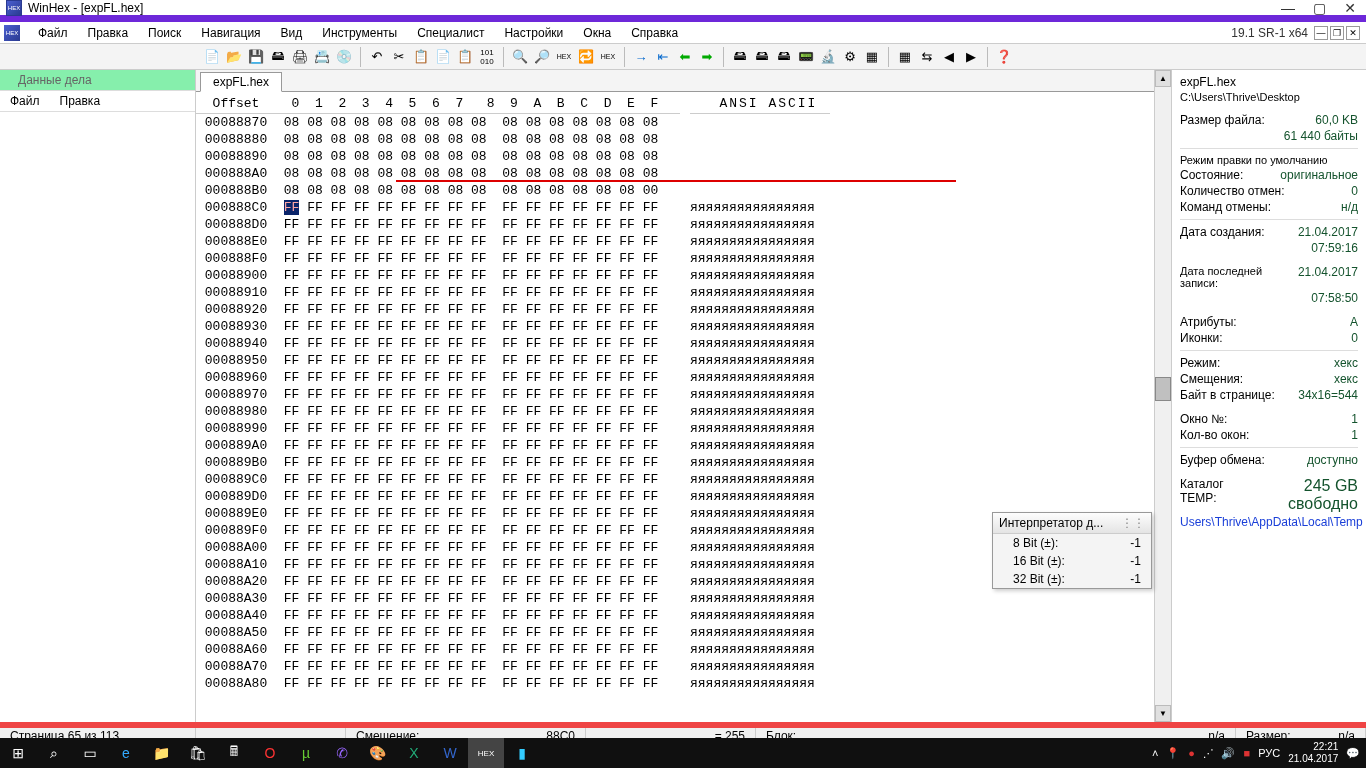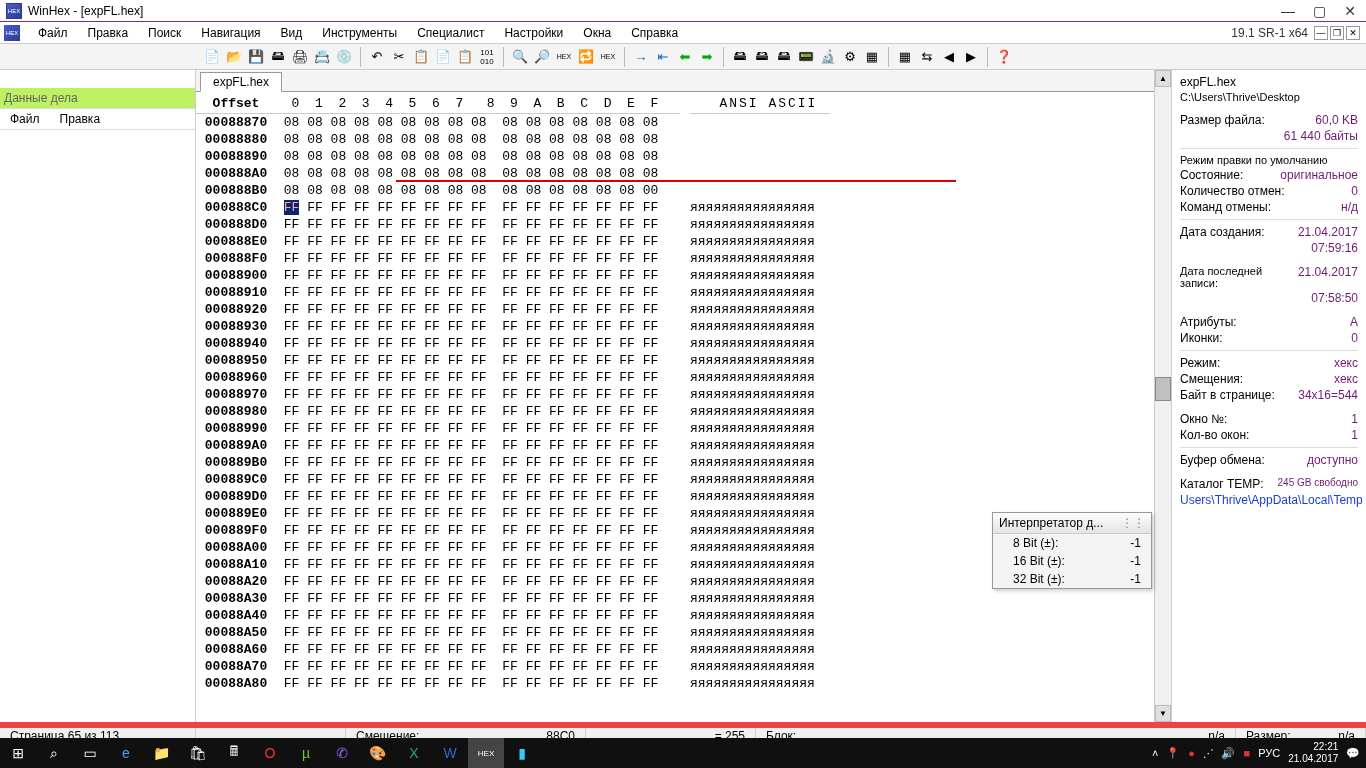--- a/index.html
+++ b/index.html
@@ -1,56 +1,56 @@
 <!DOCTYPE html>
 <html><head>
 <meta charset="utf-8">
 <style>
 * { box-sizing: border-box; margin: 0; padding: 0; }
 body { font-family: "Segoe UI", Tahoma, sans-serif; font-size: 11px; background: #fff; width: 1366px; height: 768px; overflow: hidden; position: relative; }
-.titlebar { height: 22px; background: #fff; display: flex; align-items: center; padding: 0 6px; border-bottom: 1px solid #6d28d9; }
+.titlebar { height: 22px; background: #fff; display: flex; align-items: center; padding: 0 6px; border-bottom: 7px solid #6d28d9; }
 .titlebar .app-icon { width: 16px; height: 16px; background: linear-gradient(135deg,#4a5fd0,#2a3a90); margin-right: 6px; border:1px solid #2a3a90; font-size:6px; color:#fff; display:flex; align-items:center; justify-content:center;}
 .titlebar .title { flex: 1; font-size: 12px; }
 .titlebar .win-btns { display: flex; gap: 18px; font-size: 14px; color:#333; padding-right:4px; }
 .titlebar .win-btns span { cursor: pointer; }
 .menubar { height: 22px; background: #fff; display: flex; align-items: center; padding: 0 4px; border-bottom: 1px solid #ccc; }
 .menubar .app-icon { width: 16px; height: 16px; background: linear-gradient(135deg,#4a5fd0,#2a3a90); margin-right: 8px; font-size:6px; color:#fff; display:flex; align-items:center; justify-content:center;}
 .menubar .mi { padding: 2px 10px; font-size: 12px; cursor: pointer; }
 .menubar .spacer { flex:1; }
 .menubar .ver { font-size:12px; color:#333; padding-right:6px; }
 .menubar .smallbtns { display:flex; gap:2px; padding-right:2px;}
 .menubar .smallbtns span { width:14px; height:14px; border:1px solid #999; font-size:9px; display:flex; align-items:center; justify-content:center; cursor:pointer;}
 .toolbar { height: 26px; background: #f4f4f4; border-bottom: 1px solid #ccc; display: flex; align-items: center; padding: 0 4px; gap: 2px; }
 .toolbar .tb { width: 20px; height: 20px; display: flex; align-items: center; justify-content: center; font-size: 13px; cursor: pointer; border:1px solid transparent; }
 .toolbar .sep { width: 1px; height: 20px; background: #bbb; margin: 0 4px; }
 .main { display: flex; height: 652px; }
 .leftpane { width: 196px; border-right: 1px solid #ccc; background: #fff; display:flex; flex-direction:column; }
-.leftpane .hdr { background: #bef264; padding: 3px 4px; color:#666; border-bottom:1px solid #ddd; font-size:12px;margin-top:18px;}
+.leftpane .hdr { background: #86efac; padding: 3px 18px; color:#666; border-bottom:1px solid #ddd; font-size:12px;}
 .leftpane .submenu { display:flex; border-bottom:1px solid #ddd; }
 .leftpane .submenu span { padding:3px 10px; font-size:12px; cursor:pointer; }
 .editor { flex: 1; display: flex; flex-direction: column; position: relative; }
 .tabs { height: 22px; display: flex; align-items: flex-end; background: #f4f4f4; border-bottom: 1px solid #999; padding-left: 4px; }
 .tabs .tab { background: #fff; border: 1px solid #999; border-bottom: 1px solid #fff; padding: 2px 12px; font-size: 12px; position: relative; top: 1px; cursor:pointer; }
 .hexarea { flex: 1; display: flex; font-family: "Courier New", monospace; font-size: 13px; overflow: hidden; }
 .hexcol { padding: 2px 0; }
-.offcol { width: 80px; text-align: center; font-weight: bold; }
+.offcol { width: 80px; text-align: center; }
 .bytecol { width: 404px; }
 .asccol { width: 150px; padding-left: 10px; }
 .hdrrow { color: #000; border-bottom: 1px solid #ccc; padding: 2px 0; white-space: pre; }
 .row { white-space: pre; height: 17px; line-height: 17px; }
 .offcol .row, .offcol .hdrrow { color: #000; }
 .sel { background: #0a246a; color: #fca5a5; }
 .redline { position: absolute; height: 2px; background: #d00; left: 200px; width: 560px; top: 110px; z-index: 5; }
 .scrollbar { width: 17px; background: #f0f0f0; border-left: 1px solid #ccc; display: flex; flex-direction: column; }
 .scrollbar .arr { height: 17px; background: #e0e0e0; border: 1px solid #bbb; display:flex; align-items:center; justify-content:center; font-size:8px; cursor:pointer;}
 .scrollbar .track { flex: 1; position: relative; }
 .scrollbar .thumb { position: absolute; left: 0; right: 0; top: 290px; height: 24px; background: #c0c0c0; border: 1px solid #888; cursor:pointer;}
 .rightpane { width: 195px; border-left: 1px solid #ccc; background: #fff; padding: 4px 8px; font-size: 12px; overflow: hidden; }
 .rightpane .prop { display: flex; justify-content: space-between; padding: 1px 0; }
-.rightpane .prop .v { color: #701a75; text-align: right; }
+.rightpane .prop .v { color: #14532d; text-align: right; }
 .rightpane .grpsep { height: 8px; }
 .rightpane hr { border:none; border-top:1px solid #ddd; margin:4px 0; }
 .statusbar { height: 22px; background: #f0f0f0; border-top: 6px solid #ef4444; display: flex; align-items: center; font-size: 12px; }
 .statusbar .cell { padding: 0 10px; border-right: 1px solid #ccc; height: 100%; display: flex; align-items: center; }
 .interp { position: absolute; right: 214px; top: 512px; width: 160px; background: #f4f4f4; border: 1px solid #999; box-shadow: 2px 2px 4px rgba(0,0,0,.2); font-size: 12px; z-index: 20; }
 .interp .ihdr { background: linear-gradient(#fdfdfd,#e4e4e4); padding: 3px 6px; border-bottom: 1px solid #ccc; display:flex; justify-content:space-between; align-items:center;}
 .interp .irow { display: flex; justify-content: space-between; padding: 2px 10px 2px 20px; text-align: center; }
 .taskbar { position: absolute; bottom: 0; left: 0; right: 0; height: 30px; background: #101010; display: flex; align-items: center; color: #fff; }
 .taskbar .tbi { width: 36px; height: 30px; display: flex; align-items: center; justify-content: center; font-size: 14px; cursor:pointer; }
 .taskbar .tray { margin-left: auto; display: flex; align-items: center; gap: 8px; padding-right: 6px; font-size: 11px; }
@@ -354,21 +354,21 @@
         <span class="v">1</span>
       </div>
     <hr>
     <div class="prop">
         <span>Буфер обмена:</span>
         <span class="v">доступно</span>
       </div>
     <div class="grpsep"></div>
     <div class="prop">
         <span>Каталог TEMP:</span>
-        <span class="v" style="font-size:10px">245 GB свободно</span>
+        <span class="v" style="font-size:16px">245 GB свободно</span>
       </div>
     <div class="prop">
         <span class="v" style="font-size:12px;color:#1a3fd8">Users\Thrive\AppData\Local\Temp</span>
       </div>
   </div>
 </div>
 
 <div class="interp">
   <div class="ihdr">
       <span>Интерпретатор д...</span>

